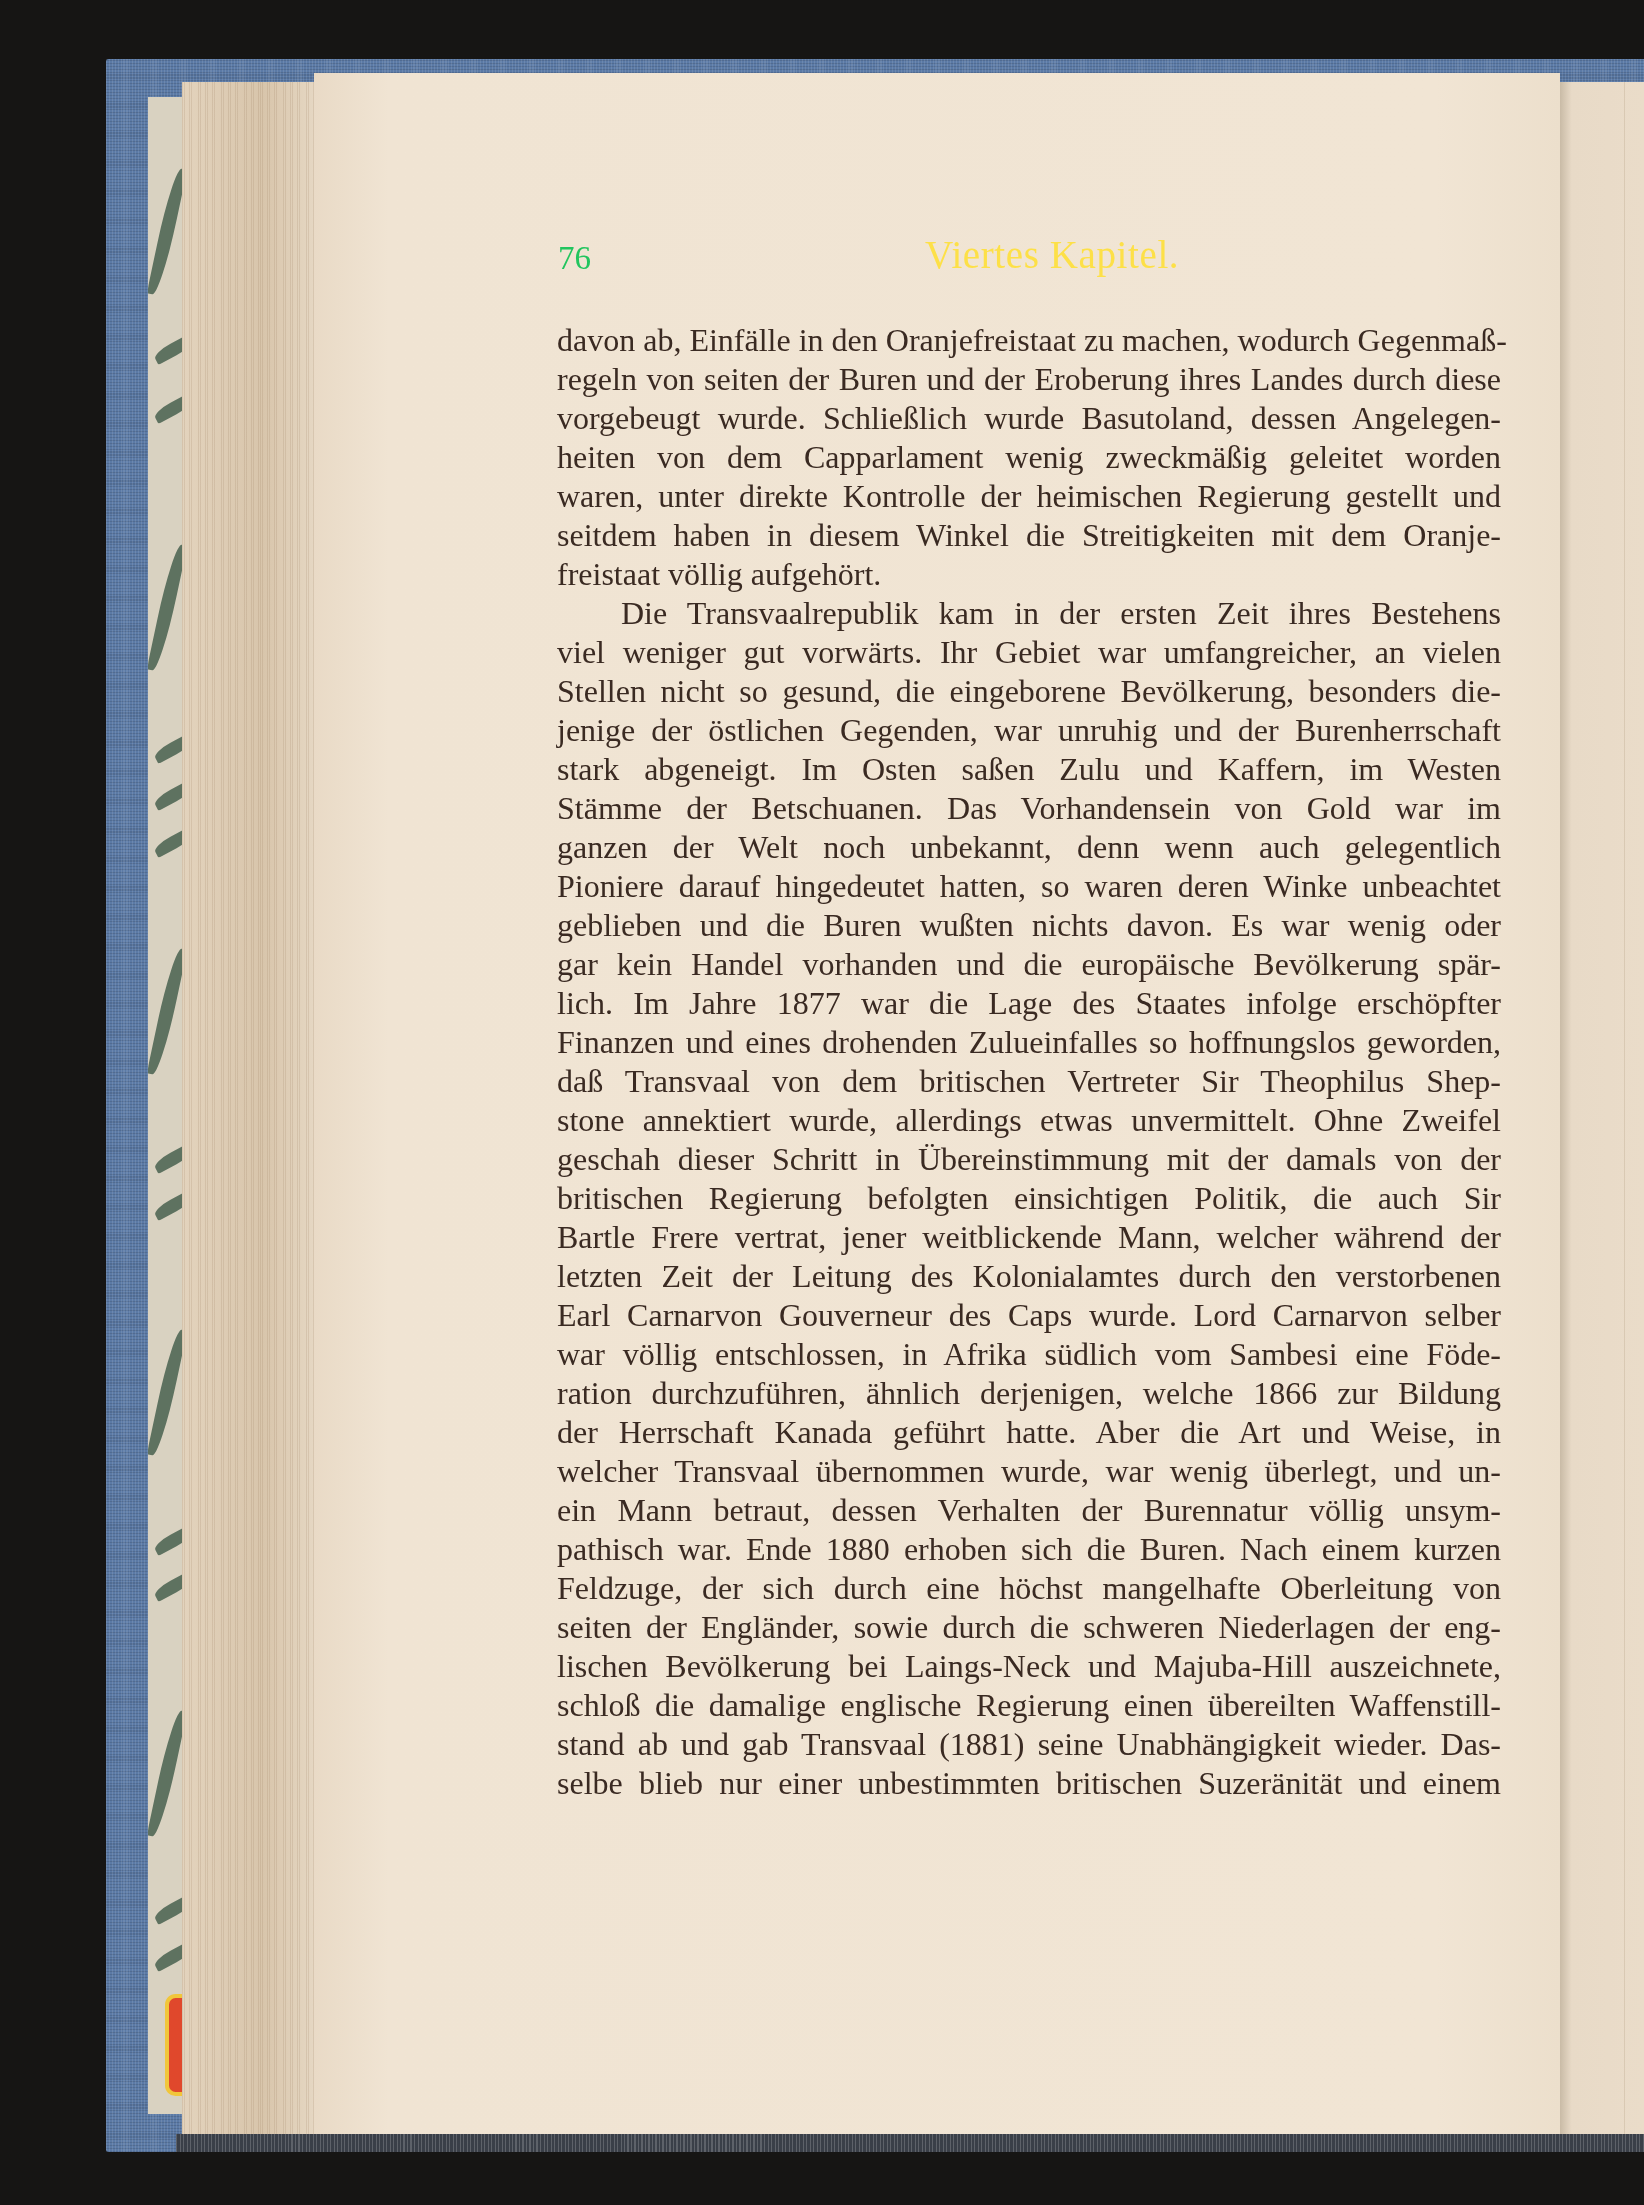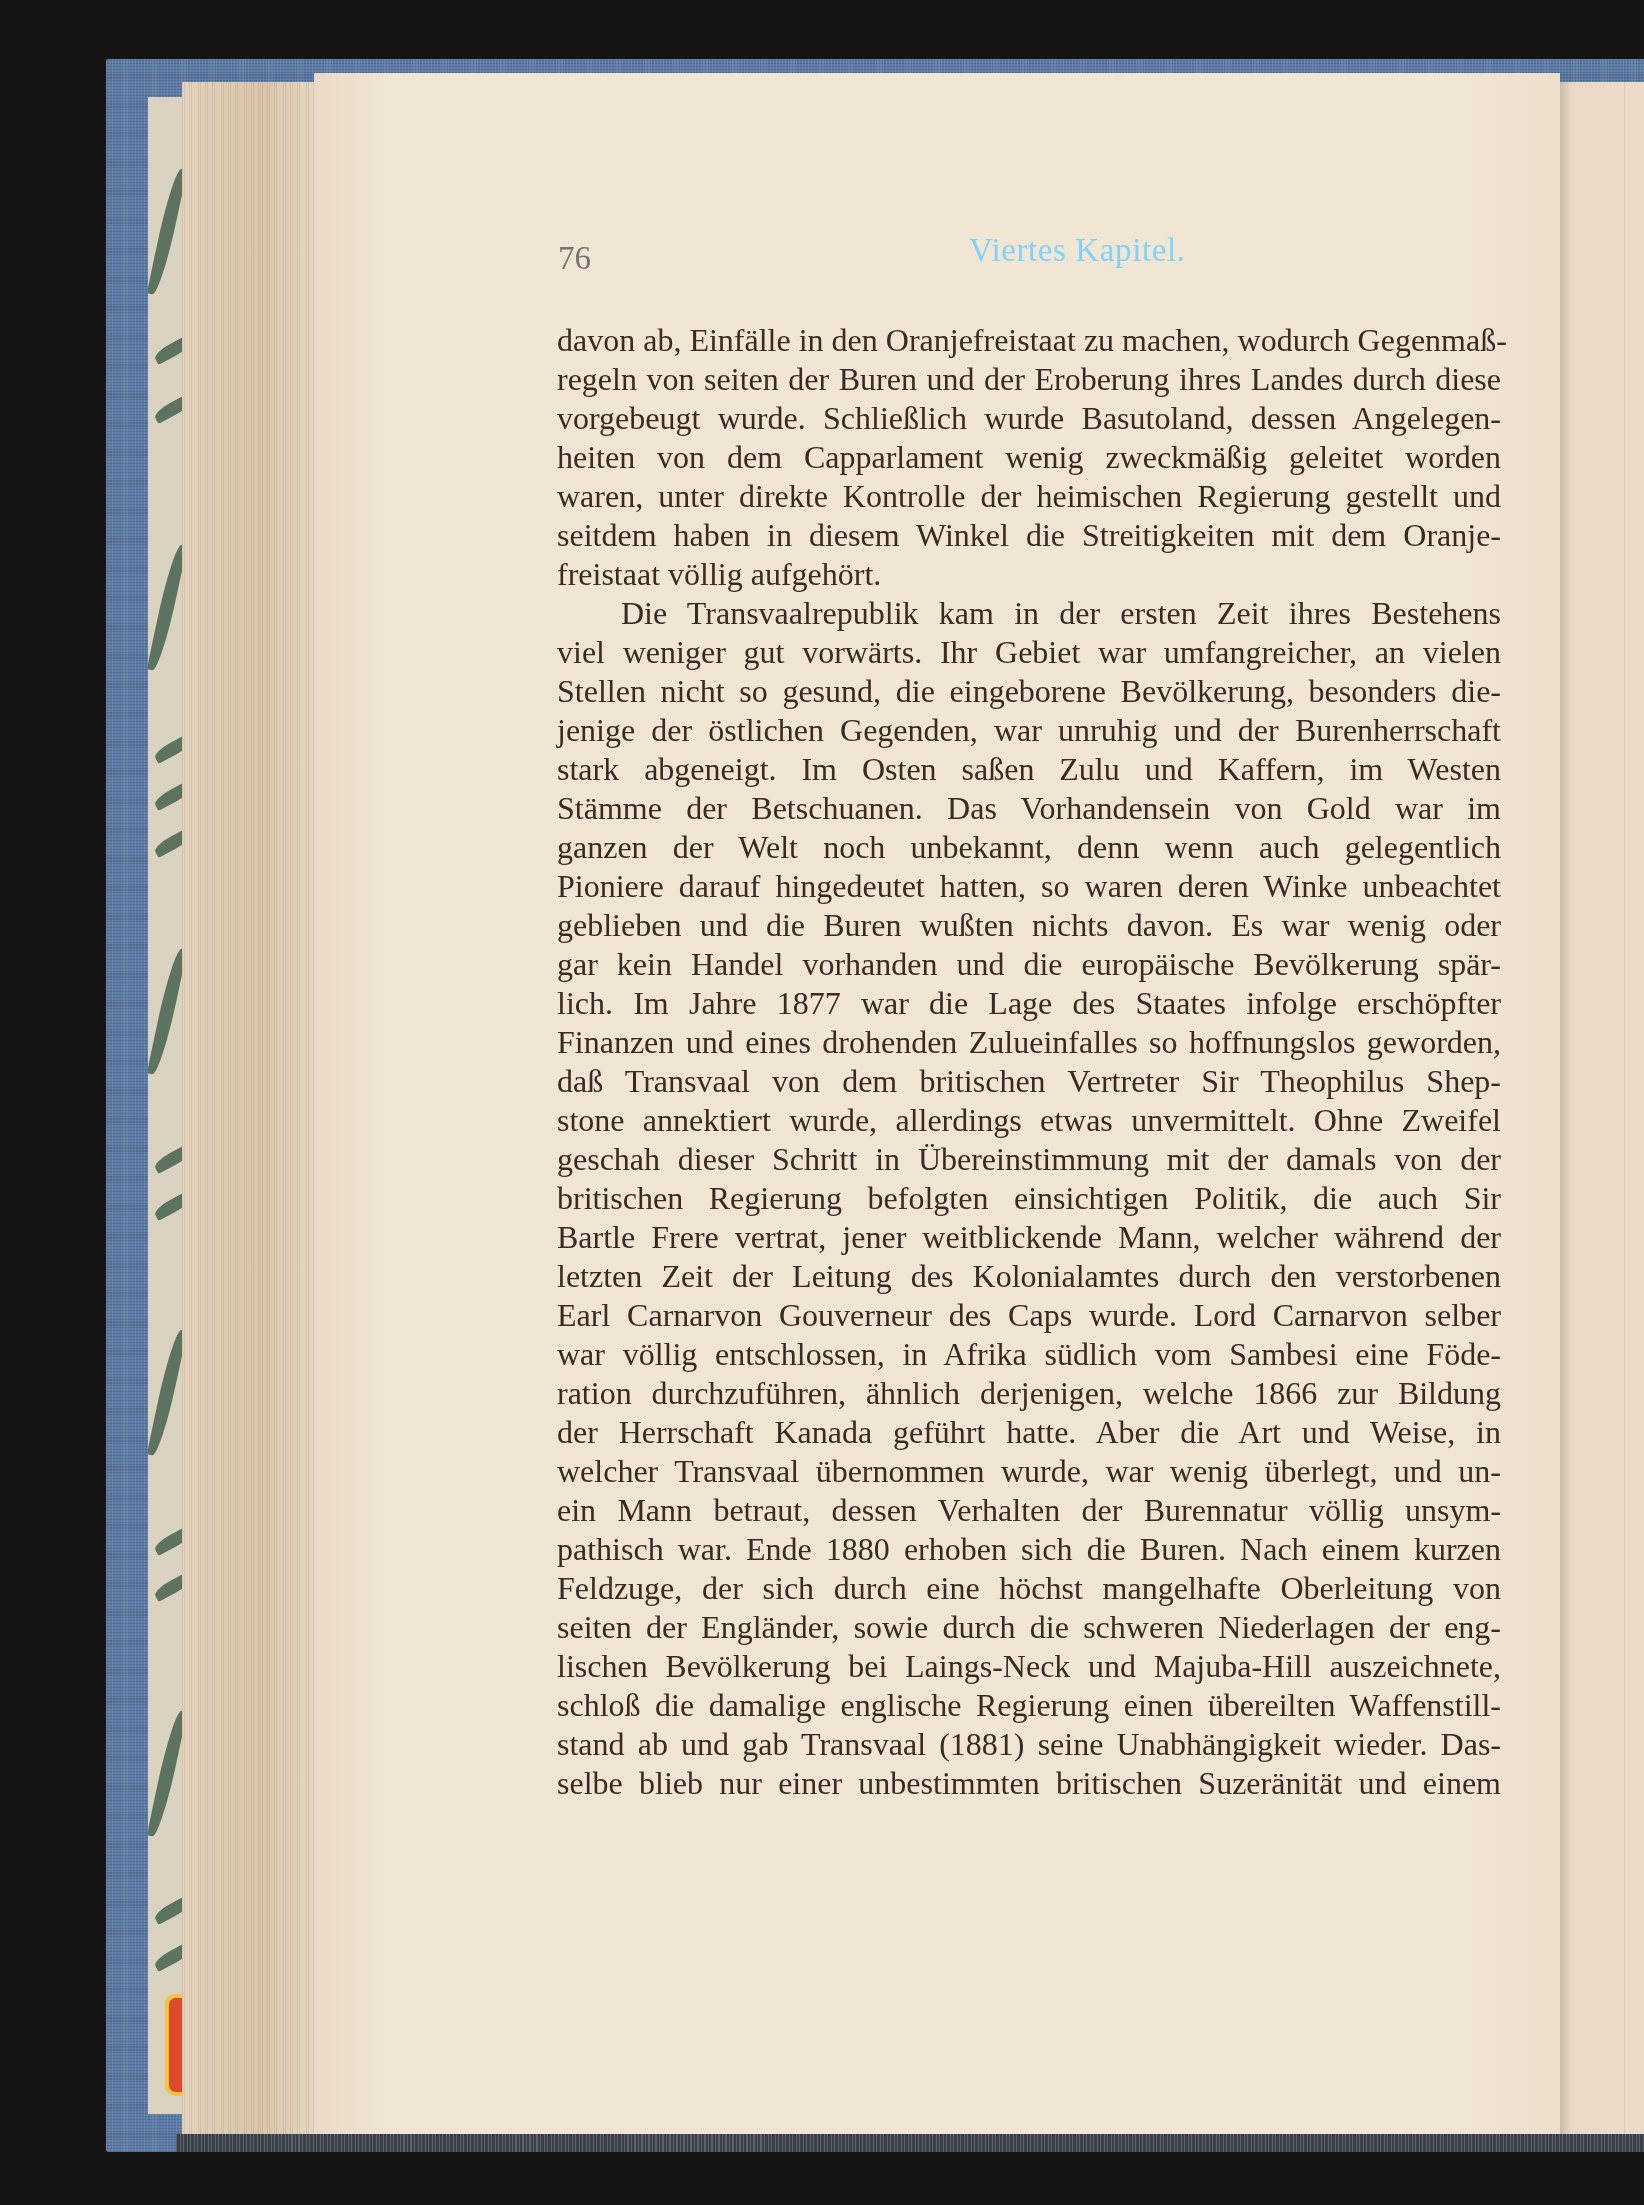--- a/index.html
+++ b/index.html
@@ -44,24 +44,24 @@
     background:linear-gradient(90deg, #e9dac6 0%, #f0e4d3 6%, #f1e5d4 90%, #ecdfcc 100%);
   }
   .right-page {
     position:absolute; left:1560px; top:82px; width:84px; height:2052px;
     background:linear-gradient(90deg, #c9bba6 0px, #e8dac7 11.7px, #eadcc9 100%);
   }
   .right-page::after {
     content:""; position:absolute; left:64px; top:0; width:1.2px; height:100%; background:#d9c9b3;
   }
   .page-number {
-    position:absolute; left:558px; top:240px; font-size:33px; color:#737373;
+    position:absolute; left:558px; top:240px; font-size:33px; color:#22c55e;
   }
   .running-head {
-    position:absolute; left:925px; top:232px; font-size:33px; color:#7dd3fc; letter-spacing:0.6px;margin-left:44px;
+    position:absolute; left:925px; top:232px; font-size:39px; color:#fde047; letter-spacing:0.6px;
   }
   .body-text {
     position:absolute; left:557px; top:321px; width:944px;
     font-size:32px; line-height:39px; color:#3a2a22;
   }
   .line {
     display:block; white-space:nowrap; text-align:justify; text-align-last:justify;
     height:39px; overflow:visible;
   }
   .line.indent { padding-left:64px; }

